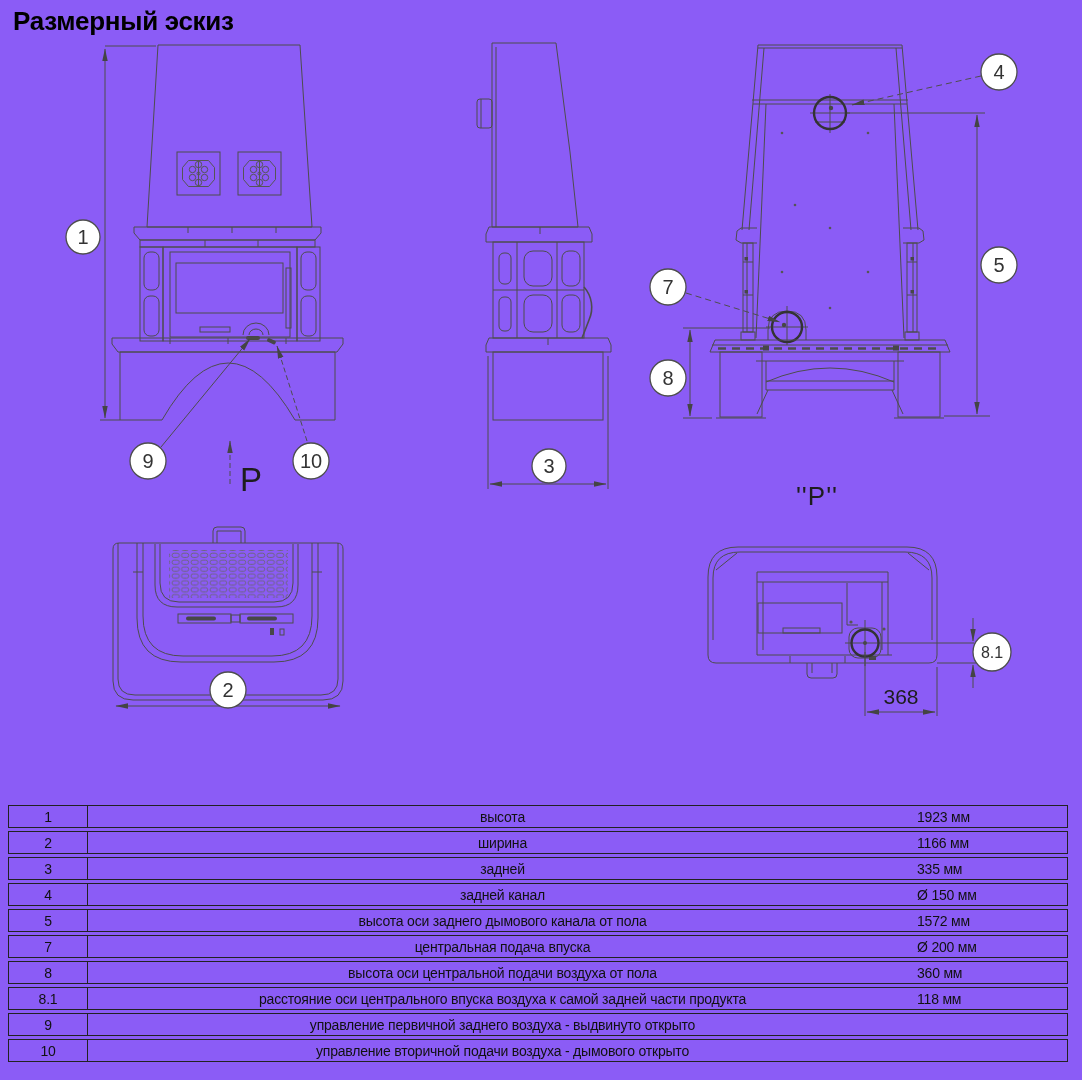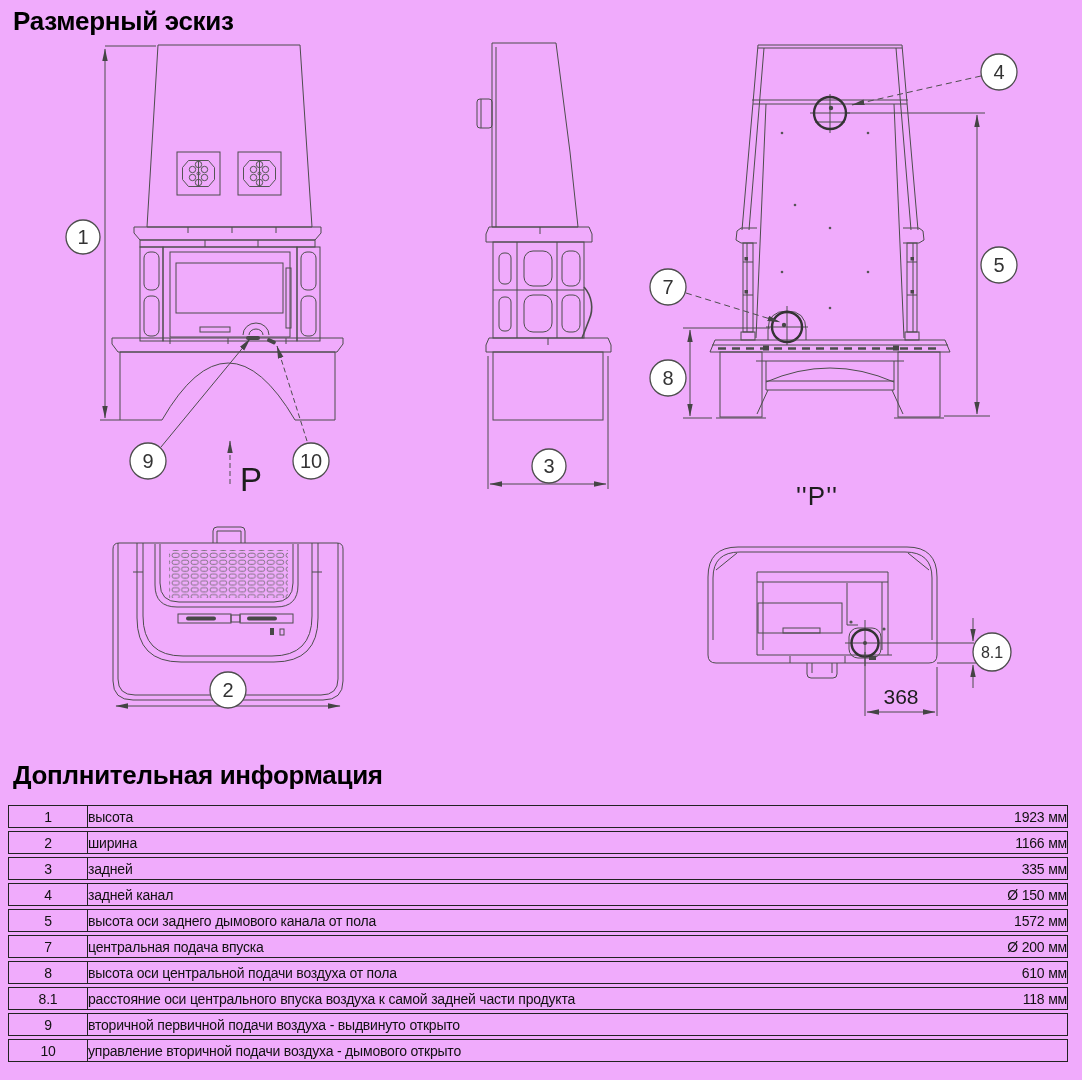--- a/index.html
+++ b/index.html
@@ -1,37 +1,37 @@
 <!DOCTYPE html>
 <html><head>
 <meta charset="utf-8">
 <style>
   html,body{margin:0;padding:0;background:#fff;}
   body{width:1082px;height:1080px;overflow:hidden;font-family:"Liberation Sans",sans-serif;}
-  .page{position:relative;width:1082px;height:1080px;background:#f0abfc;}
+  .page{position:relative;width:1082px;height:1080px;background:#8b5cf6;}
   .sec-title{position:absolute;margin:0;font-weight:bold;font-size:26px;color:#000;letter-spacing:-.3px;}
   #sketch-title{top:6px;left:13px;}
   #info-title{top:760px;left:13px;}
   svg.drawing{position:absolute;top:0;left:0;}
   svg text{font-family:"Liberation Sans",sans-serif;}
   .ln{stroke:#4d4d4d;stroke-width:1;fill:none;}
   .bold{stroke:#333;stroke-width:2.4;fill:none;}
   .dk{fill:#474747;stroke:none;}
   .dot{fill:#555;stroke:none;}
   .co{fill:#fff;stroke:#4d4d4d;stroke-width:1.3;}
   .cot{font-size:20px;text-anchor:middle;fill:#333;}
   .cot-sm{font-size:16px;text-anchor:middle;fill:#333;}
   .plabel{font-size:33px;fill:#1d1d1d;}
   .pview{font-size:26px;fill:#1d1d1d;text-anchor:middle;letter-spacing:1px;}
   .d368{font-size:21px;fill:#1d1d1d;text-anchor:middle;}
   table.info{position:absolute;top:802px;left:8px;width:1060px;border-collapse:separate;border-spacing:0 3px;font-size:14px;color:#111;letter-spacing:-.2px;}
   table.info td{height:21px;vertical-align:middle;border-top:1.4px solid #222;border-bottom:1.4px solid #222;padding:0;}
   td.c-num{width:78px;text-align:center;border-left:1.4px solid #222;border-right:1px solid #222;}
-  td.c-desc{text-align:left;padding-left:9px;}
-  td.c-val{width:150px;text-align:right;border-right:1.4px solid #222;padding-right:9px;white-space:nowrap;}
+  td.c-desc{text-align:center;padding-left:9px;}
+  td.c-val{width:150px;text-align:left;border-right:1.4px solid #222;padding-right:9px;white-space:nowrap;}
 </style>
 </head>
 <body>
 
 <div class="page">
 
   <h1 class="sec-title" id="sketch-title">Размерный эскиз</h1>
 
   <svg class="drawing" width="1082" height="758" viewBox="0 0 1082 758">
     <defs>
@@ -312,21 +312,20 @@
       <text class="cot-sm" x="992" y="657.5">8.1</text>
     </g>
     <g class="ln">
       <line x1="865" y1="652" x2="865" y2="716"></line>
       <line x1="937" y1="667" x2="937" y2="716"></line>
       <line x1="867" y1="712" x2="935" y2="712" marker-start="url(#ar)" marker-end="url(#ar)"></line>
     </g>
     <text class="d368" x="901" y="704">368</text>
   </svg>
 
-  <h2 class="sec-title" id="info-title">Доплнительная информация</h2>
 
   <table class="info">
     <tbody>
       <tr>
         <td class="c-num">1</td>
         <td class="c-desc">высота</td>
         <td class="c-val">1923 мм</td>
       </tr>
       <tr>
         <td class="c-num">2</td>
@@ -349,30 +348,30 @@
         <td class="c-val">1572 мм</td>
       </tr>
       <tr>
         <td class="c-num">7</td>
         <td class="c-desc">центральная подача впуска</td>
         <td class="c-val">Ø 200 мм</td>
       </tr>
       <tr>
         <td class="c-num">8</td>
         <td class="c-desc">высота оси центральной подачи воздуха от пола</td>
-        <td class="c-val">610 мм</td>
+        <td class="c-val">360 мм</td>
       </tr>
       <tr>
         <td class="c-num">8.1</td>
         <td class="c-desc">расстояние оси центрального впуска воздуха к самой задней части продукта</td>
         <td class="c-val">118 мм</td>
       </tr>
       <tr>
         <td class="c-num">9</td>
-        <td class="c-desc">вторичной первичной подачи воздуха - выдвинуто открыто</td>
+        <td class="c-desc">управление первичной заднего воздуха - выдвинуто открыто</td>
         <td class="c-val"></td>
       </tr>
       <tr>
         <td class="c-num">10</td>
         <td class="c-desc">управление вторичной подачи воздуха - дымового открыто</td>
         <td class="c-val"></td>
       </tr>
     </tbody>
   </table>
 

